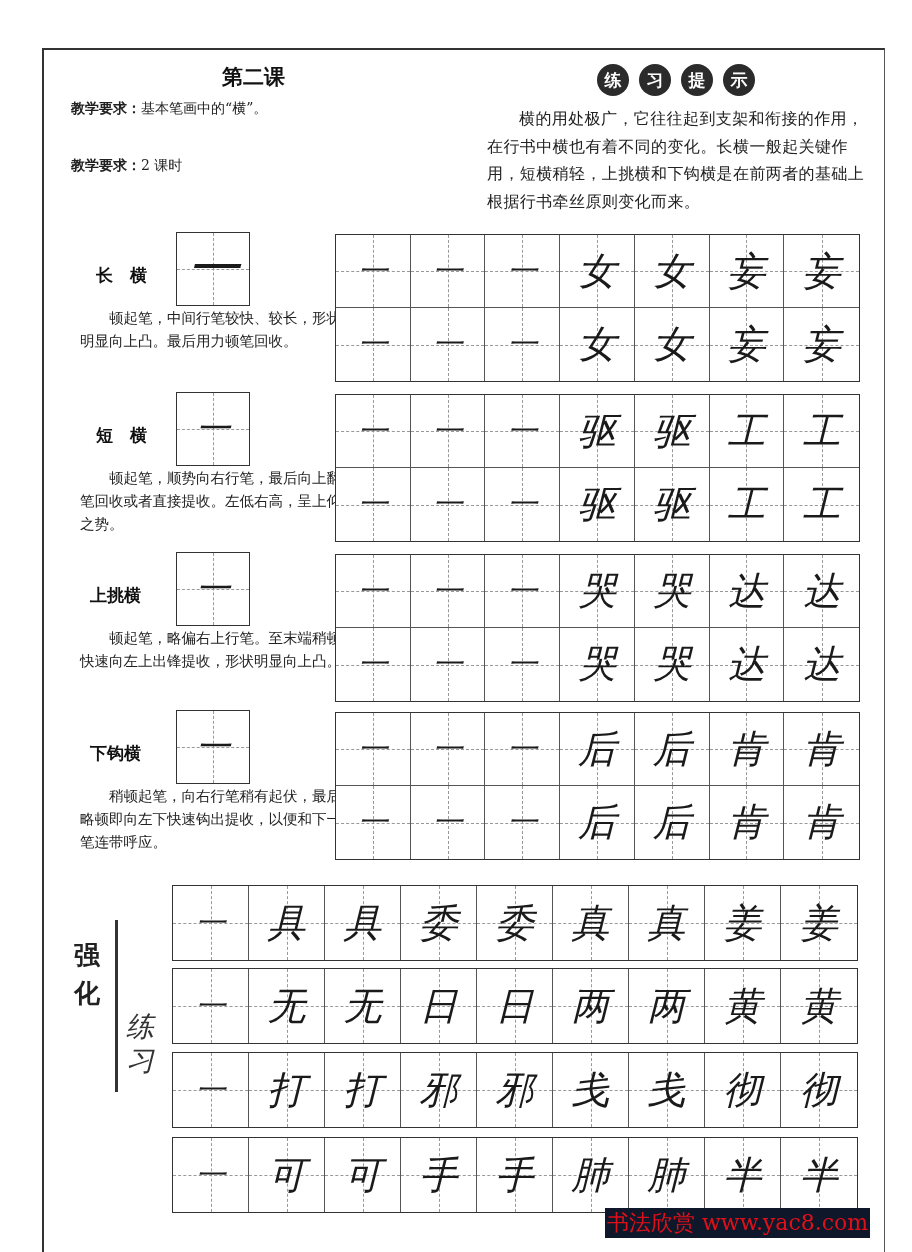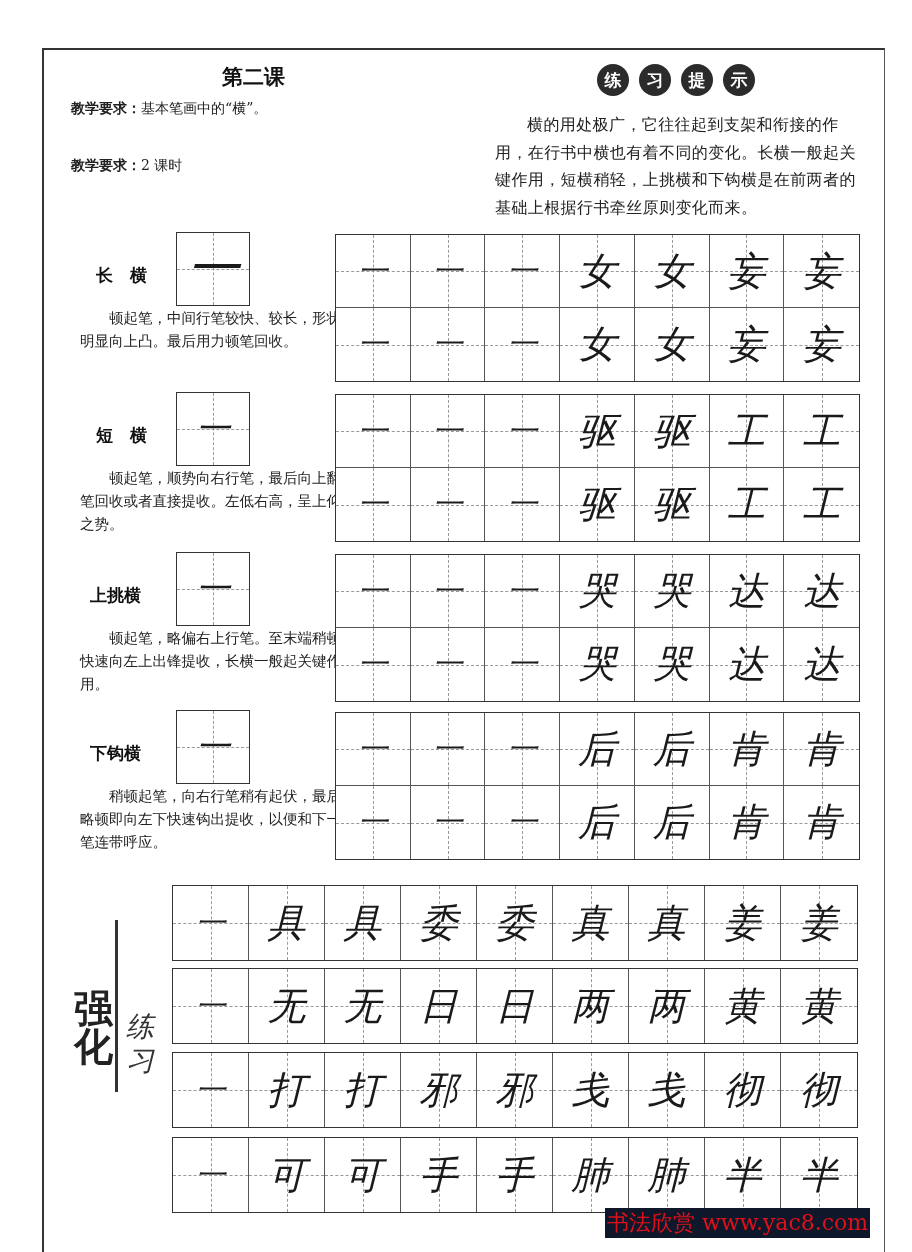--- a/index.html
+++ b/index.html
@@ -20,21 +20,21 @@
   .tip-badges { position:absolute; left:597px; top:64px; display:flex; gap:10px; }
   .badge {
     width:32px; height:32px; border-radius:50%; background:#2b2b2b; color:#fff;
     display:flex; align-items:center; justify-content:center; font-size:17px; font-weight:bold;
     font-family:"DejaVu Sans","Liberation Sans",sans-serif;
   }
   .tip-text {
     position:absolute; left:483px; top:101px; width:390px; font-size:16px; line-height:27.5px;
     color:#222; letter-spacing:0.4px;
   }
-  .tip-text p { margin:12px;font-family:Liberation Mono, monospace; }
+  .tip-text p { margin:4px; }
   .indent { text-indent:2em; }
   .stroke-name {
     position:absolute; font-size:17px; font-weight:bold; color:#111;
     font-family:"DejaVu Sans","Liberation Sans",sans-serif;
   }
   .demo-box {
     position:absolute; width:72px; height:72px; border:1.5px solid #333; background:#fff;
   }
   .guide-h { position:absolute; left:0; right:0; top:50%; border-top:1px dashed #999; }
   .guide-v { position:absolute; top:0; bottom:0; left:50%; border-left:1px dashed #999; }
@@ -50,21 +50,21 @@
     position:absolute; border:1.5px solid #333; display:grid; background:#fff;
   }
   .cell {
     position:relative; border-right:1px solid #555; border-bottom:1px solid #555; overflow:hidden;
   }
   .cell.last-col { border-right:none; }
   .cell.last-row { border-bottom:none; }
   .cell .glyph { font-size:38px; font-style:italic; }
 
   .side-title {
-    position:absolute; left:74px; top:990px; font-size:39px; font-weight:bold; line-height:38px;
+    position:absolute; left:74px; top:936px; font-size:26px; font-weight:bold; line-height:38px;
     font-family:"DejaVu Sans","Liberation Sans",sans-serif; color:#222; width:40px;
   }
   .side-rule { position:absolute; left:115px; top:920px; width:3px; height:172px; background:#333; }
   .side-sub {
     position:absolute; left:126px; top:1010px; font-size:28px; line-height:34px; color:#333; width:30px;
     font-style:italic;
   }
   .watermark {
     position:absolute; left:605px; top:1208px; color:#e0101a; font-size:22px; white-space:nowrap;
     font-family:"DejaVu Serif","Liberation Serif",serif; background:#0f172a; padding:0 2px;
@@ -252,21 +252,21 @@
         <div class="guide-v"></div>
         <div class="glyph" style="font-size:38px">工</div>
       </div>
     </div>
     <div class="stroke-name" style="left:90px;top:584px">上挑横</div>
     <div class="demo-box" style="left:176px;top:552px">
       <div class="guide-h"></div>
       <div class="guide-v"></div>
       <div class="glyph" style="font-size:34px;font-style:italic">一</div>
     </div>
-    <div class="stroke-desc" style="left:80px;top:627px;text-indent:2em">顿起笔，略偏右上行笔。至末端稍顿快速向左上出锋提收，长横一般起关键作用。</div>
+    <div class="stroke-desc" style="left:80px;top:627px;text-indent:2em">顿起笔，略偏右上行笔。至末端稍顿快速向左上出锋提收，形状明显向上凸。</div>
     <div class="grid" style="left:335px;top:554px;width:523px;height:146px;grid-template-columns:repeat(7,1fr);grid-template-rows:repeat(2,1fr)">
       <div class="cell">
         <div class="guide-h"></div>
         <div class="guide-v"></div>
         <div class="glyph" style="font-size:30px">一</div>
       </div>
       <div class="cell">
         <div class="guide-h"></div>
         <div class="guide-v"></div>
         <div class="glyph" style="font-size:30px">一</div>

